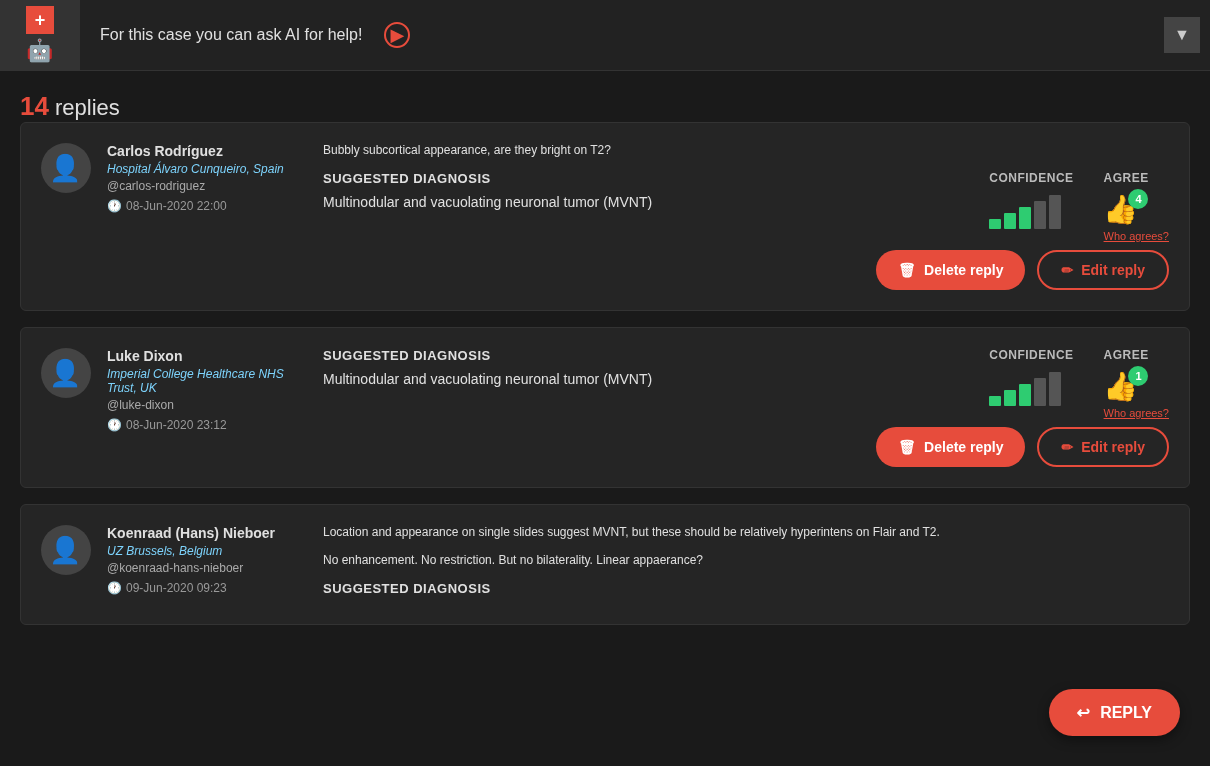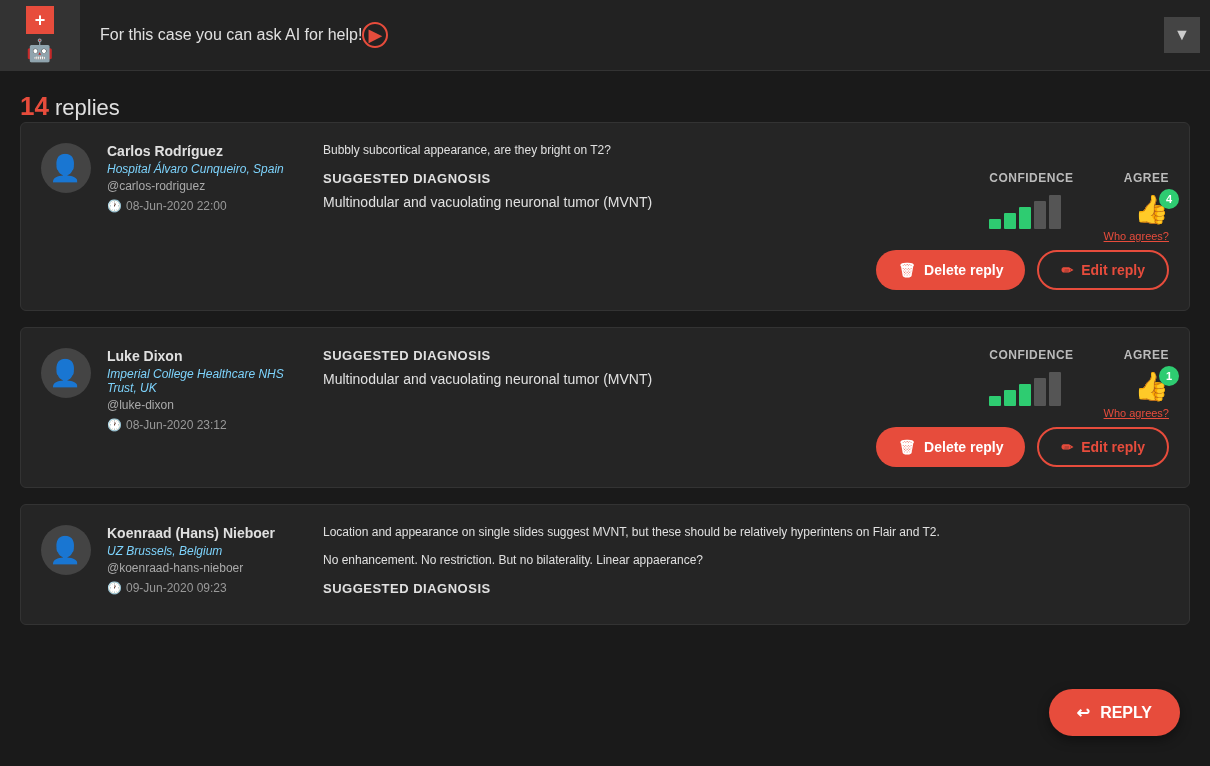--- a/index.html
+++ b/index.html
@@ -47,21 +47,21 @@
       color: #ccc;
       font-size: 22px;
     }
     .header-message {
       flex: 1;
       padding: 0 20px;
       font-size: 16px;
       color: #e0e0e0;
       display: flex;
       align-items: center;
-      gap: 0;
+      gap: 22px;
     }
     .play-icon {
       color: #e74c3c;
       font-size: 18px;
       border: 2px solid #e74c3c;
       border-radius: 50%;
       width: 26px;
       height: 26px;
       display: flex;
       align-items: center;
@@ -204,21 +204,21 @@
     .bar-h1 { height: 10px; }
     .bar-h2 { height: 16px; }
     .bar-h3 { height: 22px; }
     .bar-h4 { height: 28px; }
     .bar-h5 { height: 34px; }
 
     
     .agree-section {
       display: flex;
       flex-direction: column;
-      align-items: flex-end;
+      align-items: flex-start;
     }
     .thumb-container {
       position: relative;
       display: inline-flex;
     }
     .thumb-btn {
       background: none;
       border: none;
       color: #ccc;
       font-size: 28px;

